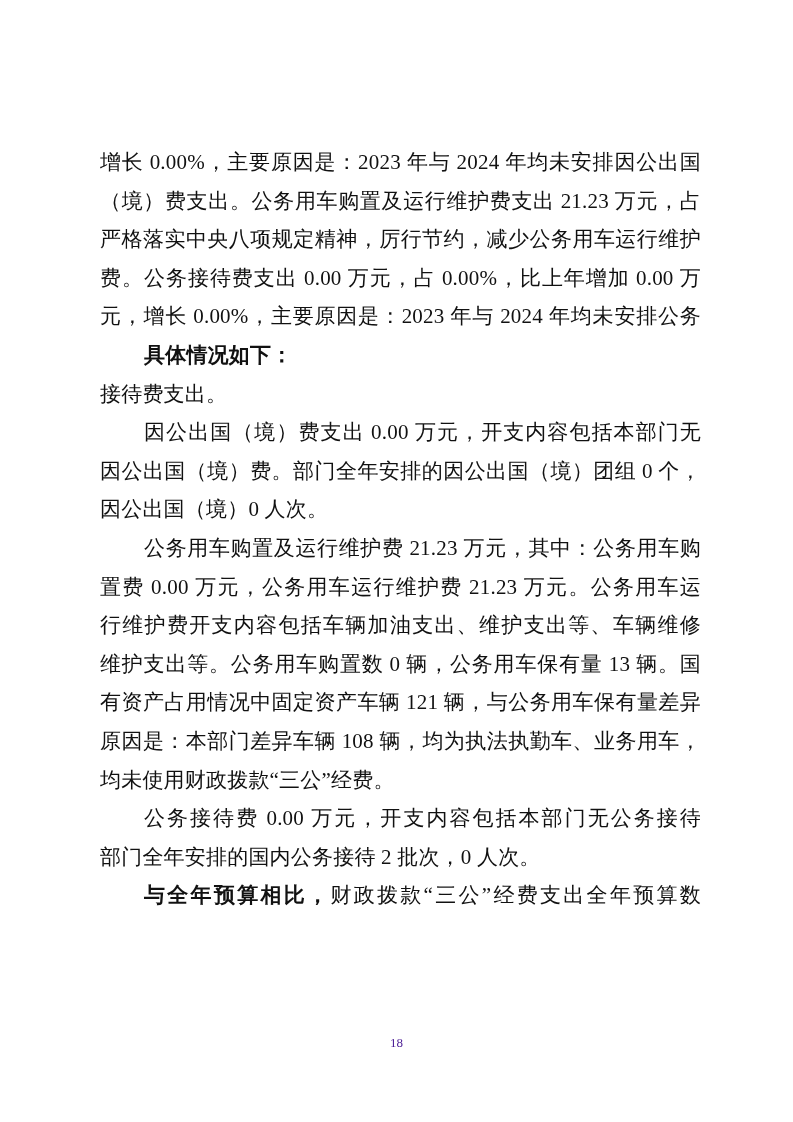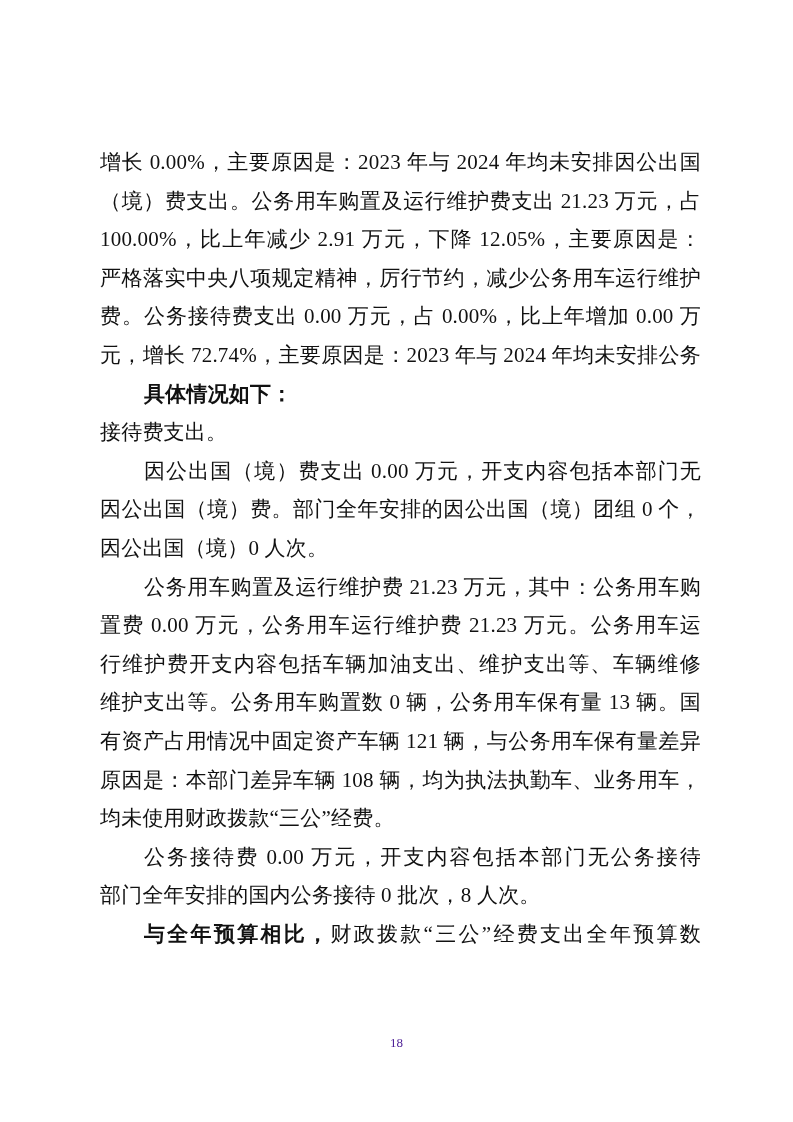--- a/index.html
+++ b/index.html
@@ -51,36 +51,35 @@
     color: #4c1d95;
   }
 </style>
 </head>
 <body>
 
 <div class="page">
   <div class="content">
       <div class="line just"><span class="seg">增长 0.00%，主要原因是：2023 年与 2024 年均未安排因公出国</span></div>
       <div class="line just"><span class="seg">（境）费支出。公务用车购置及运行维护费支出 21.23 万元，占</span></div>
-      <div class="line just"><span class="seg">100.00%，比上年减少 2.91 万元，下降 12.05%，主要原因是：</span></div>
       <div class="line just"><span class="seg">严格落实中央八项规定精神，厉行节约，减少公务用车运行维护</span></div>
       <div class="line just"><span class="seg">费。公务接待费支出 0.00 万元，占 0.00%，比上年增加 0.00 万</span></div>
-      <div class="line just"><span class="seg">元，增长 72.74%，主要原因是：2023 年与 2024 年均未安排公务</span></div>
+      <div class="line just"><span class="seg">元，增长 0.00%，主要原因是：2023 年与 2024 年均未安排公务</span></div>
       <div class="line indent"><span class="seg bold">具体情况如下：</span></div>
       <div class="line"><span class="seg">接待费支出。</span></div>
       <div class="line indent just"><span class="seg">因公出国（境）费支出 0.00 万元，开支内容包括本部门无</span></div>
       <div class="line just"><span class="seg">因公出国（境）费。部门全年安排的因公出国（境）团组 0 个，</span></div>
       <div class="line"><span class="seg">因公出国（境）0 人次。</span></div>
       <div class="line indent just"><span class="seg">公务用车购置及运行维护费 21.23 万元，其中：公务用车购</span></div>
       <div class="line just"><span class="seg">置费 0.00 万元，公务用车运行维护费 21.23 万元。公务用车运</span></div>
       <div class="line just"><span class="seg">行维护费开支内容包括车辆加油支出、维护支出等、车辆维修</span></div>
       <div class="line just"><span class="seg">维护支出等。公务用车购置数 0 辆，公务用车保有量 13 辆。国</span></div>
       <div class="line just"><span class="seg">有资产占用情况中固定资产车辆 121 辆，与公务用车保有量差异</span></div>
       <div class="line just"><span class="seg">原因是：本部门差异车辆 108 辆，均为执法执勤车、业务用车，</span></div>
       <div class="line"><span class="seg">均未使用财政拨款“三公”经费。</span></div>
       <div class="line indent just"><span class="seg">公务接待费 0.00 万元，开支内容包括本部门无公务接待费。</span></div>
-      <div class="line"><span class="seg">部门全年安排的国内公务接待 0 批次，8 人次。</span></div>
+      <div class="line"><span class="seg">部门全年安排的国内公务接待 2 批次，0 人次。</span></div>
       <div class="line indent just"><span class="seg bold">与全年预算相比，</span><span class="seg">财政拨款“三公”经费支出全年预算数</span></div>
     </div>
   <div class="footer">
     <span>18</span>
   </div>
 </div>
 
 </body></html>

